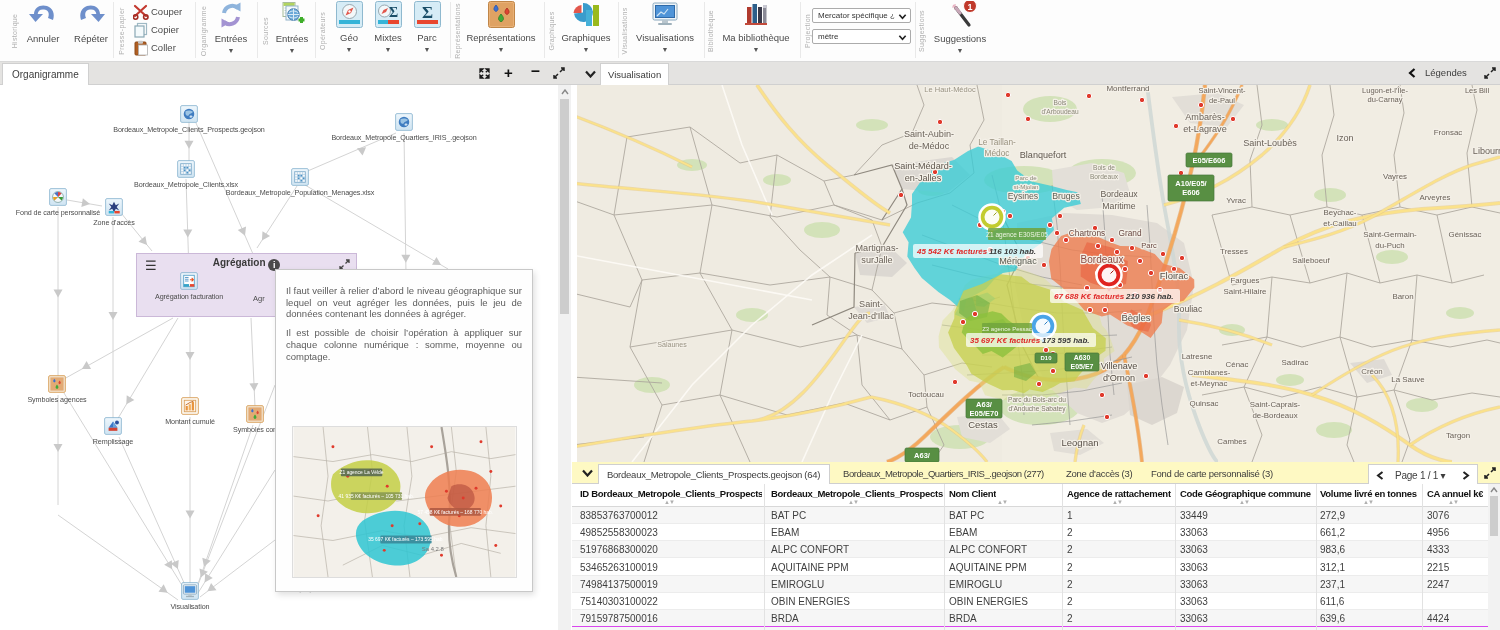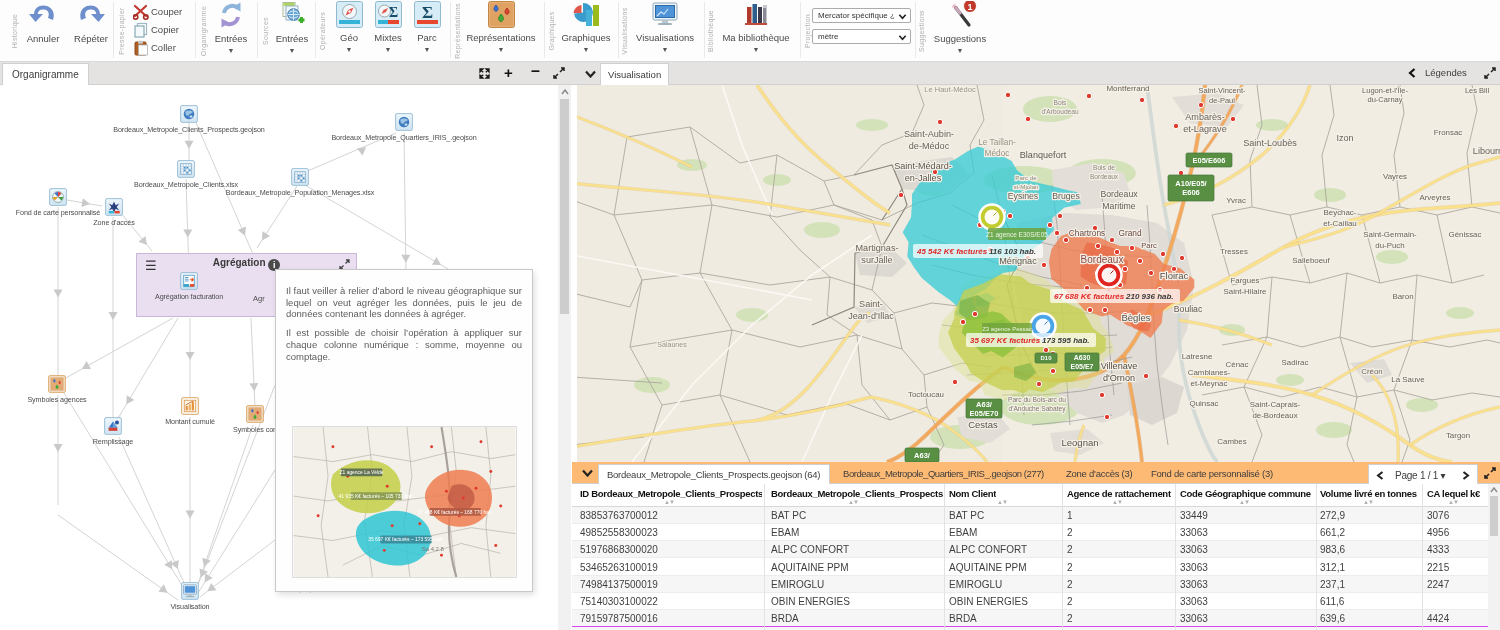--- a/index.html
+++ b/index.html
@@ -17,21 +17,21 @@
 .dd svg { position:absolute; right:3px; top:3px; }
 
 #leftpanel { position:absolute; left:0; top:62px; width:572px; height:568px; background:#fff; }
 #lefttabbar { position:absolute; left:0; top:0; width:572px; height:23px; background:#e4e3e1; border-bottom:1px solid #d0d0d0;}
 .tab { position:absolute; top:1px; height:22px; background:#fff; border:1px solid #d0d0d0; border-bottom:none; font-size:10px; color:#3c3c3c; line-height:21px; padding:0 11px; }
 #rightpanel { position:absolute; left:572px; top:62px; width:928px; height:568px; background:#fff; }
 #righttabbar { position:absolute; left:0; top:0; width:928px; height:23px; background:#e4e3e1; border-bottom:1px solid #d0d0d0;}
 .ico-btn { position:absolute; top:3px; width:16px; height:16px; }
 
 #tablezone { position:absolute; left:0; top:400px; width:928px; height:168px; background:#fff; font-size:10px;}
-#ttabbar { position:absolute; left:0; top:0; width:928px; height:22px; background:#fdba74; border-bottom:1px solid #cfcfcf; }
+#ttabbar { position:absolute; left:0; top:0; width:928px; height:22px; background:#fef9c3; border-bottom:1px solid #cfcfcf; }
 .ttab { position:absolute; top:2px; height:20px; font-size:9.5px; letter-spacing:-0.25px; color:#3d3d3d; line-height:19px; padding:0 8px; white-space:nowrap; overflow:hidden; }
 .ttab.act { background:#fff; border:1px solid #cfcfcf; border-bottom:none; }
 #thead { position:absolute; left:0; top:22px; width:928px; height:23px; background:#fff; border-bottom:1px solid #d8d8d8; }
 .th { position:absolute; top:4px; font-weight:bold; color:#111; font-size:9.5px; letter-spacing:-0.3px; white-space:nowrap; overflow:hidden; }
 .sortp { position:absolute; top:15px; font-size:6px; color:#b0b0b0; letter-spacing:-1px;}
 .colline { position:absolute; top:0; width:1px; height:146px; background:#e2e2e2; }
 .trow { position:absolute; left:0; width:916px; height:17px; }
 .trow.odd { background:#f6f6f6; }
 .td { position:absolute; top:3px; color:#3f3f3f; font-size:10px; white-space:nowrap; }
 #tscroll { position:absolute; left:916px; top:22px; width:12px; height:146px; background:#f2f2f2; }
@@ -834,21 +834,21 @@
             <path d="M7 5 L11 1 M8 1 h3 v3 M5 7 L1 11 M1 8 v3 h3" stroke="#222" stroke-width="1.6" fill="none"></path>
           </svg>
       </div>
       <div id="thead">
         <div class="th" style="left:8px;width:182px;">ID Bordeaux_Metropole_Clients_Prospects</div>
         <div class="th" style="left:199px;width:172px;">Bordeaux_Metropole_Clients_Prospects</div>
         <div class="th" style="left:377px;">Nom Client</div>
         <div class="th" style="left:495px;">Agence de rattachement</div>
         <div class="th" style="left:608px;">Code Géographique commune</div>
         <div class="th" style="left:748px;">Volume livré en tonnes</div>
-        <div class="th" style="left:855px;">CA lequel k€</div>
+        <div class="th" style="left:855px;">CA annuel k€</div>
         <div class="sortp" style="left:92px;">▲▼</div>
         <div class="sortp" style="left:276px;">▲▼</div>
         <div class="sortp" style="left:425px;">▲▼</div>
         <div class="sortp" style="left:540px;">▲▼</div>
         <div class="sortp" style="left:667px;">▲▼</div>
         <div class="sortp" style="left:791px;">▲▼</div>
         <div class="sortp" style="left:876px;">▲▼</div>
       </div>
       <div id="tbody" style="position:absolute;left:0;top:45px;width:916px;height:123px;overflow:hidden;">
           <div class="trow odd" style="top:0px;border-bottom:1px solid #ececec;">

